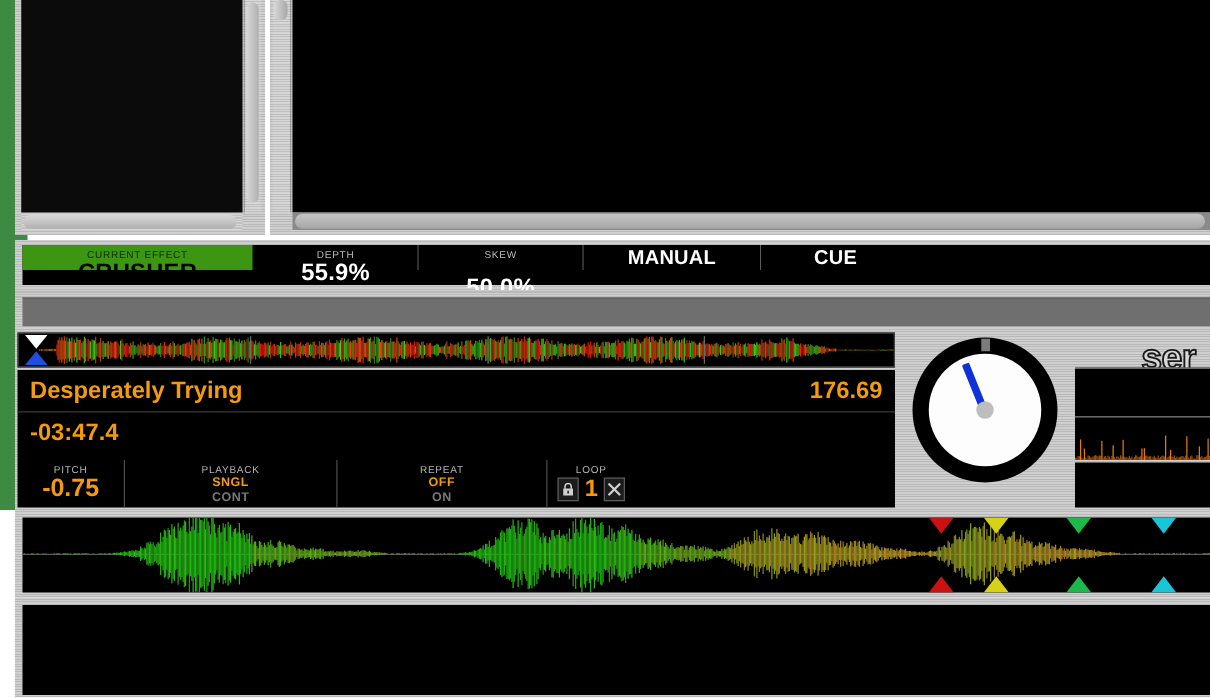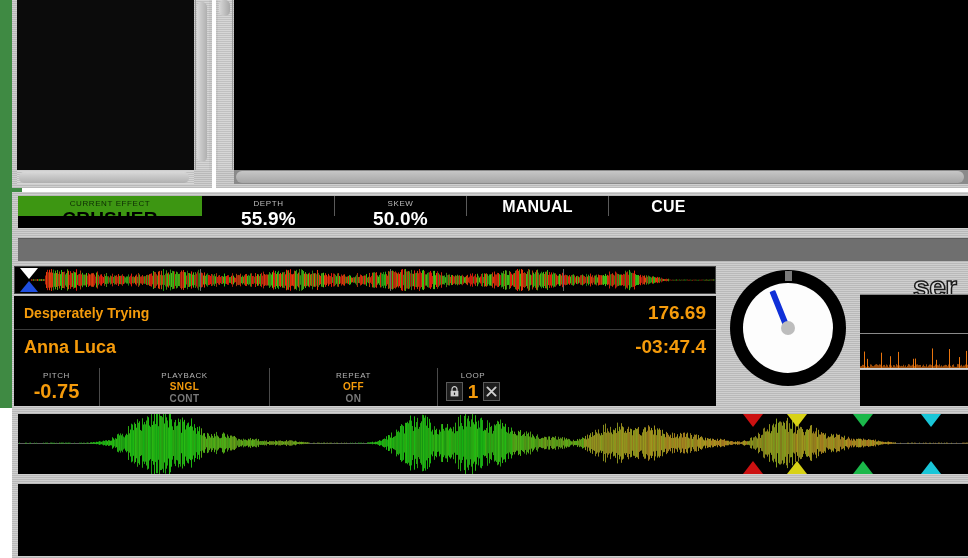--- a/index.html
+++ b/index.html
@@ -111,21 +111,21 @@
     border-left:9px solid transparent;border-right:9px solid transparent;border-top:11px solid #ffffff;
     transform:translateX(-9px);}
   .ov-tri-bot{position:absolute;left:0;bottom:1px;width:0;height:0;
     border-left:9px solid transparent;border-right:9px solid transparent;border-bottom:11px solid #1f4fe0;
     transform:translateX(-9px);}
   .ov-div{position:absolute;top:2px;bottom:2px;width:1px;background:#6b6b6b;}
 
   .track-info{position:absolute;left:2px;top:32px;width:702px;height:72px;background:#000;}
   .ti-row{position:relative;height:34px;display:flex;align-items:center;
     padding:0 10px;box-sizing:border-box;border-bottom:1px solid #3a3a3a;}
-  .ti-title{color:#f59b0b;font-size:14px;font-weight:bold;flex:1;
+  .ti-title{color:#f59b0b;font-size:19px;font-weight:bold;flex:1;
     white-space:nowrap;overflow:hidden;}
   .ti-right{color:#f59b0b;font-size:19px;font-weight:bold;}
   .ti-artist{color:#f59b0b;font-size:18px;font-weight:bold;flex:1;white-space:nowrap;overflow:hidden;}
 
   .ctrl-row{position:absolute;left:2px;top:104px;width:702px;height:38px;background:#000;display:flex;}
   .ctrl-cell{position:relative;height:38px;box-sizing:border-box;border-right:1px solid #4a4a4a;
     display:flex;flex-direction:column;align-items:center;justify-content:flex-start;}
   .ctrl-label{font-size:8px;color:#b4b4b4;letter-spacing:.6px;line-height:11px;margin-top:2px;
     text-transform:uppercase;}
   .ctrl-value{font-size:20px;font-weight:bold;color:#f59b0b;line-height:21px;}
@@ -212,21 +212,21 @@
   <div class="fx-wrap">
     <div class="fx-bar" id="fx-bar">
         <div class="fx-cell green" style="width: 185px; background: rgb(61, 150, 18);">
           <div class="fx-label">CURRENT EFFECT</div>
           <div class="fx-value">CRUSHER</div>
         </div>
         <div class="fx-cell" style="width: 132px;">
           <div class="fx-label">DEPTH</div>
           <div class="fx-value">55.9%</div>
         </div>
-        <div class="fx-cell" style="width: 132px;">
+        <div class="fx-cell" style="width: 132px; gap: 12px;">
           <div class="fx-label">SKEW</div>
           <div class="fx-value">50.0%</div>
         </div>
         <div class="fx-cell center-only" style="width: 142px;">
           <div class="fx-value">MANUAL</div>
         </div>
         <div class="fx-cell center-only" style="width: 119px; border-right: none;">
           <div class="fx-value">CUE</div>
         </div>
       </div>
@@ -939,21 +939,20 @@
         <div class="ov-tri-bot"></div>
       </div>
     </div>
 
     <div class="track-info">
       <div class="ti-row">
         <div class="ti-title">Desperately Trying</div>
         <div class="ti-right">176.69</div>
       </div>
       <div class="ti-row" style="border-bottom:none">
-        <div class="ti-artist">Anna Luca</div>
         <div class="ti-right">-03:47.4</div>
       </div>
     </div>
 
     <div class="ctrl-row">
       <div class="ctrl-cell" style="width:86px">
         <div class="ctrl-label">PITCH</div>
         <div class="ctrl-value">-0.75</div>
       </div>
       <div class="ctrl-cell" style="width:170px">

